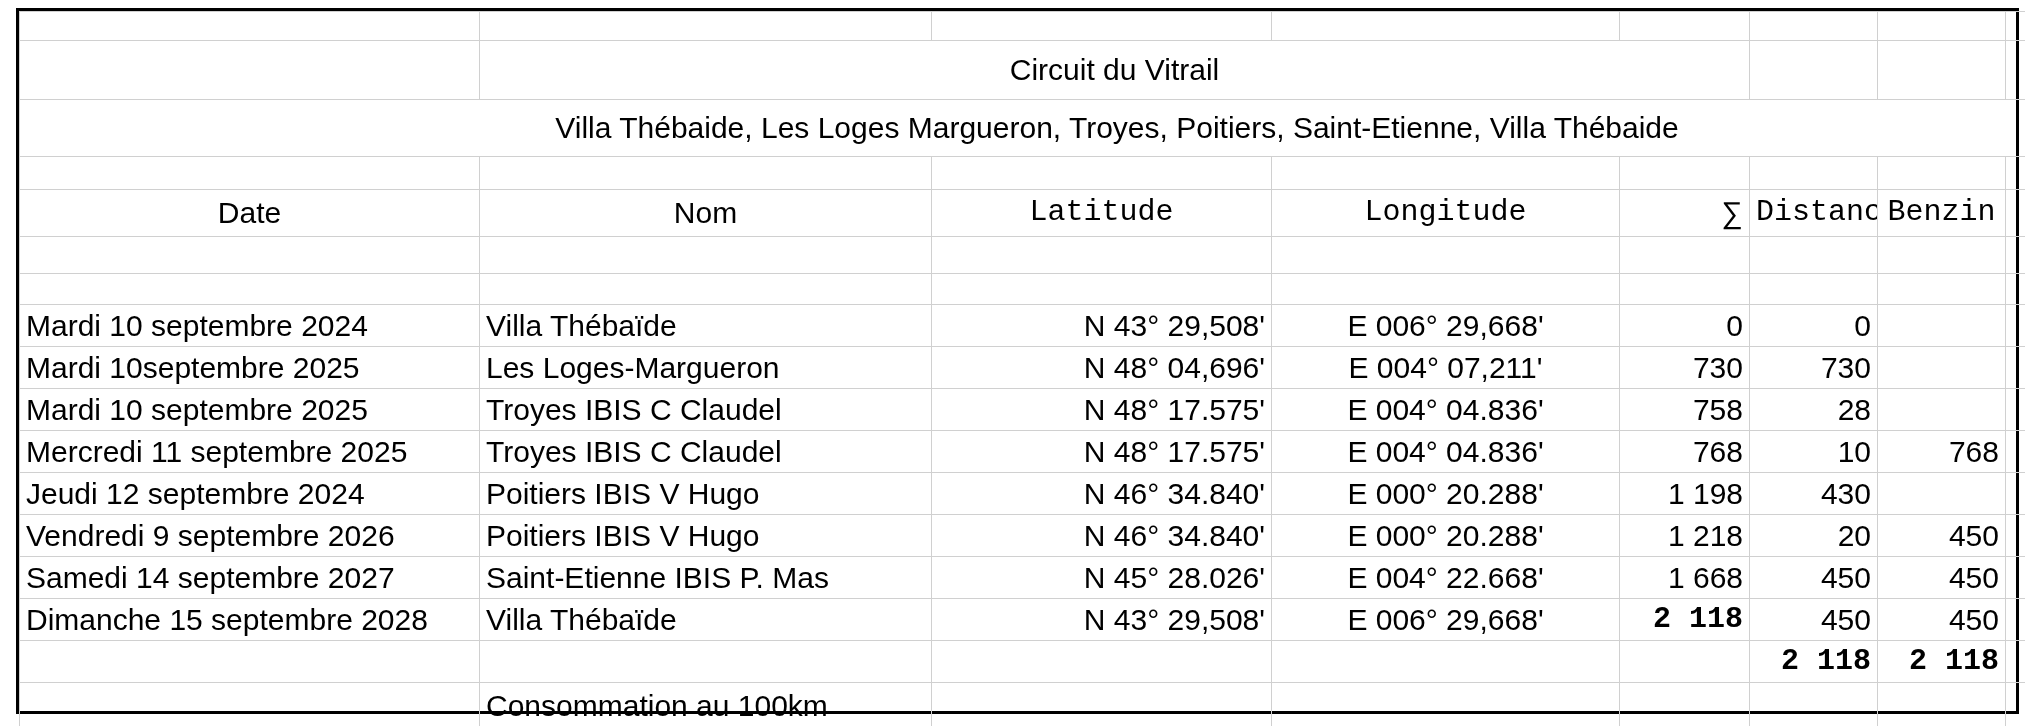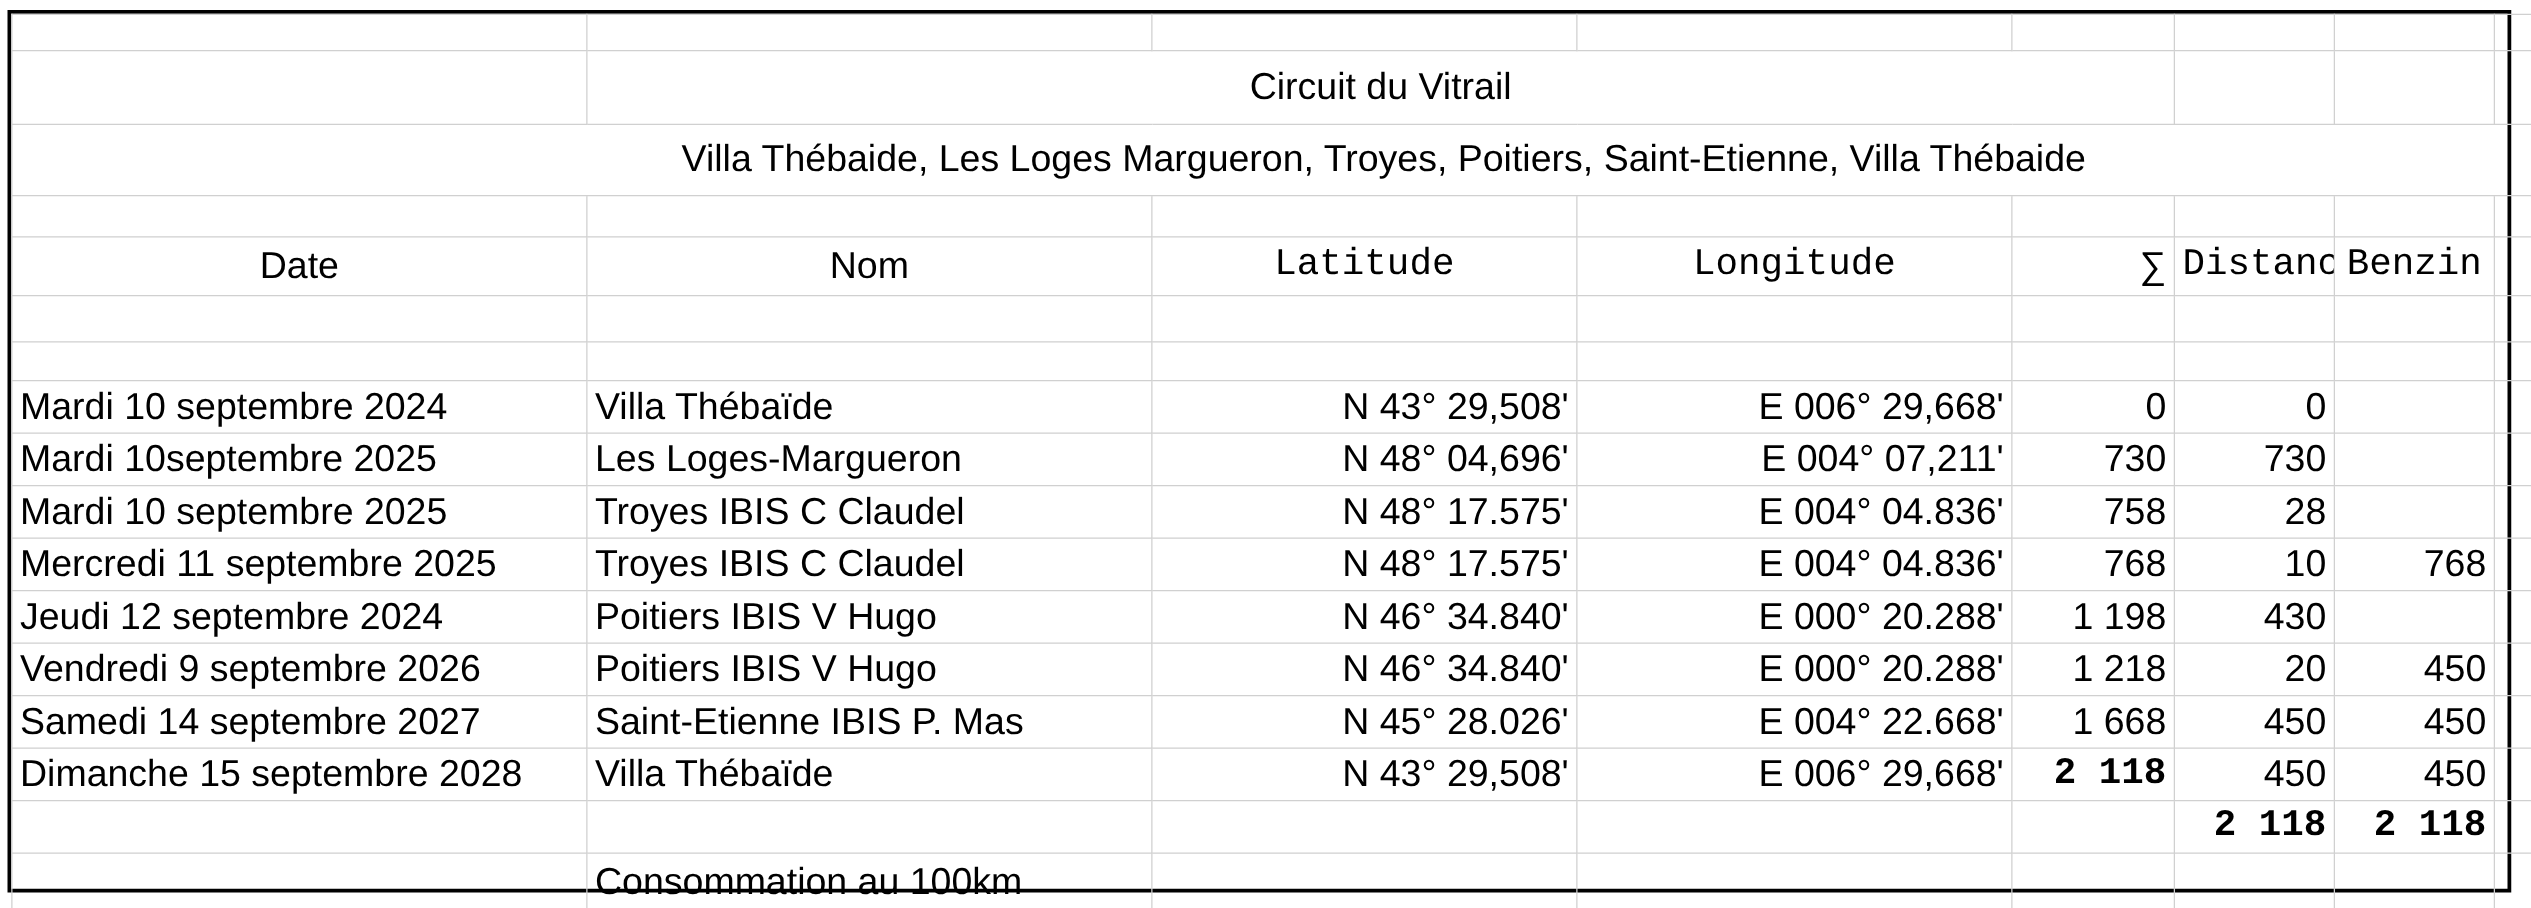--- a/index.html
+++ b/index.html
@@ -8,21 +8,21 @@
     background: #ffffff;
   }
   body {
     width: 2025px;
     height: 726px;
     font-family: "Liberation Sans", sans-serif;
     overflow: hidden;
   }
   .sheet {
     position: absolute;
-    left: 6px;
+    left: 16px;
     top: 8px;
     width: 2003px;
     height: 706px;
     border: 3px solid #000000;
     box-sizing: border-box;
     background: #ffffff;
   }
   table.grid {
     border-collapse: collapse;
     table-layout: fixed;
@@ -72,21 +72,21 @@
   }
   .hdr-left { text-align: center; }
   .hdr-center { text-align: center; font-family: Liberation Mono, monospace; }
   .hdr-right { text-align: right; }
   .hdr-small { font-size: 27px; }
   .sum-sym { font-size: 32px; text-align: right; }
   .num { text-align: right; }
   .green-bold { color: #00b050; font-weight: bold; font-family: Liberation Mono, monospace; }
   .nowrap-clip { overflow: hidden; text-overflow: clip; }
   .lat { text-align: right; }
-  .lon { text-align: right; }
+  .lon { text-align: center; }
 </style>
 </head>
 <body>
 
 <div class="sheet">
   <table class="grid">
     <colgroup>
       <col class="c-date">
       <col class="c-nom">
       <col class="c-lat">

